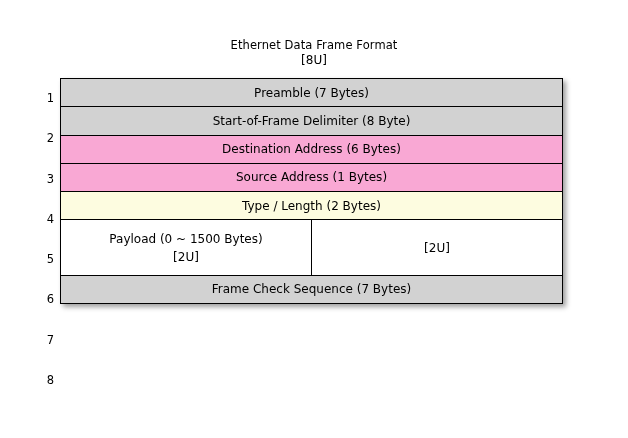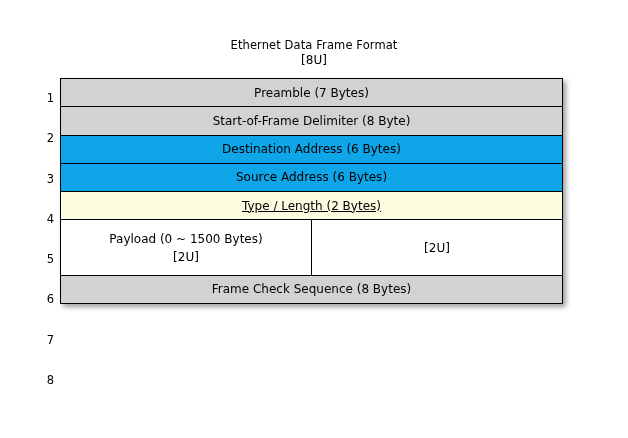--- a/index.html
+++ b/index.html
@@ -90,22 +90,22 @@
     align-items: center;
     justify-content: center;
     font-size: 12px;
     position: relative;
   }
   .frame-row:last-child {
     border-bottom: none;
   }
 
   .frame-row.gray   { background: #d2d2d2; }
-  .frame-row.blue   { background: #0ea5e9; }
-  .frame-row.yellow { background: #fdfce0; text-decoration: underline; }
+  .frame-row.blue   { background: #f9a8d4; }
+  .frame-row.yellow { background: #fdfce0; }
   .frame-row.white  { background: #ffffff; }
 
   
   .frame-row.span2 {
     flex: 2 2 0;
     padding: 0;
     align-items: stretch;
   }
 
   .split-cell {
@@ -161,35 +161,35 @@
 
     <div class="frame-row gray">
       <span class="cell-label">Start-of-Frame Delimiter (8 Byte)</span>
     </div>
 
     <div class="frame-row blue">
       <span class="cell-label">Destination Address (6 Bytes)</span>
     </div>
 
     <div class="frame-row blue">
-      <span class="cell-label">Source Address (6 Bytes)</span>
+      <span class="cell-label">Source Address (1 Bytes)</span>
     </div>
 
     <div class="frame-row yellow">
       <span class="cell-label">Type / Length (2 Bytes)</span>
     </div>
 
     <div class="frame-row white span2">
       <div class="split-cell left">
         <span class="cell-line">Payload (0 ~ 1500 Bytes)</span>
         <span class="cell-line">[2U]</span>
       </div>
       <div class="split-cell right">
         <span class="cell-line">[2U]</span>
       </div>
     </div>
 
     <div class="frame-row gray">
-      <span class="cell-label">Frame Check Sequence (8 Bytes)</span>
+      <span class="cell-label">Frame Check Sequence (7 Bytes)</span>
     </div>
 
   </div>
 </div>
 
 </body></html>

